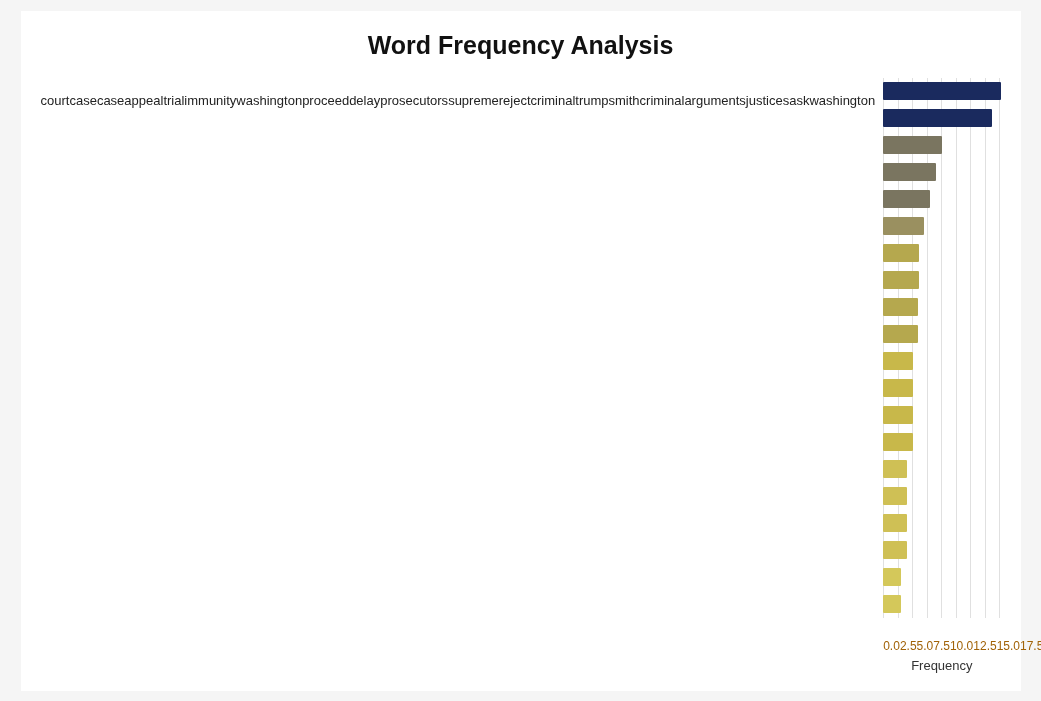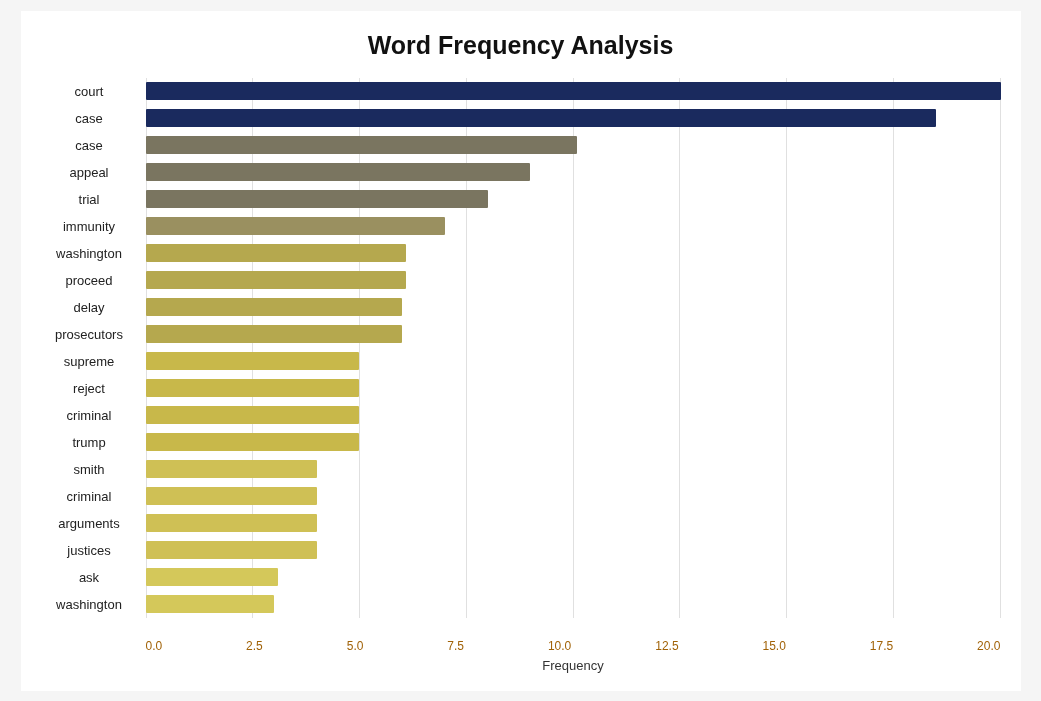--- a/index.html
+++ b/index.html
@@ -27,26 +27,27 @@
       color: #111;
     }
     .chart-area {
       display: flex;
       width: 100%;
       height: calc(100% - 60px);
       position: relative;
     }
     .y-labels {
       display: flex;
-      flex-direction: column;
+      flex-direction: row;
       justify-content: space-around;
-      align-items: center;
+      align-items: flex-start;
       padding-right: 8px;
       min-width: 105px;
       height: 100%;
+      margin-top: 16px;
     }
     .y-label {
       font-size: 13px;
       color: #222;
       line-height: 1;
     }
     .bars-and-grid {
       flex: 1;
       position: relative;
       height: 100%;

